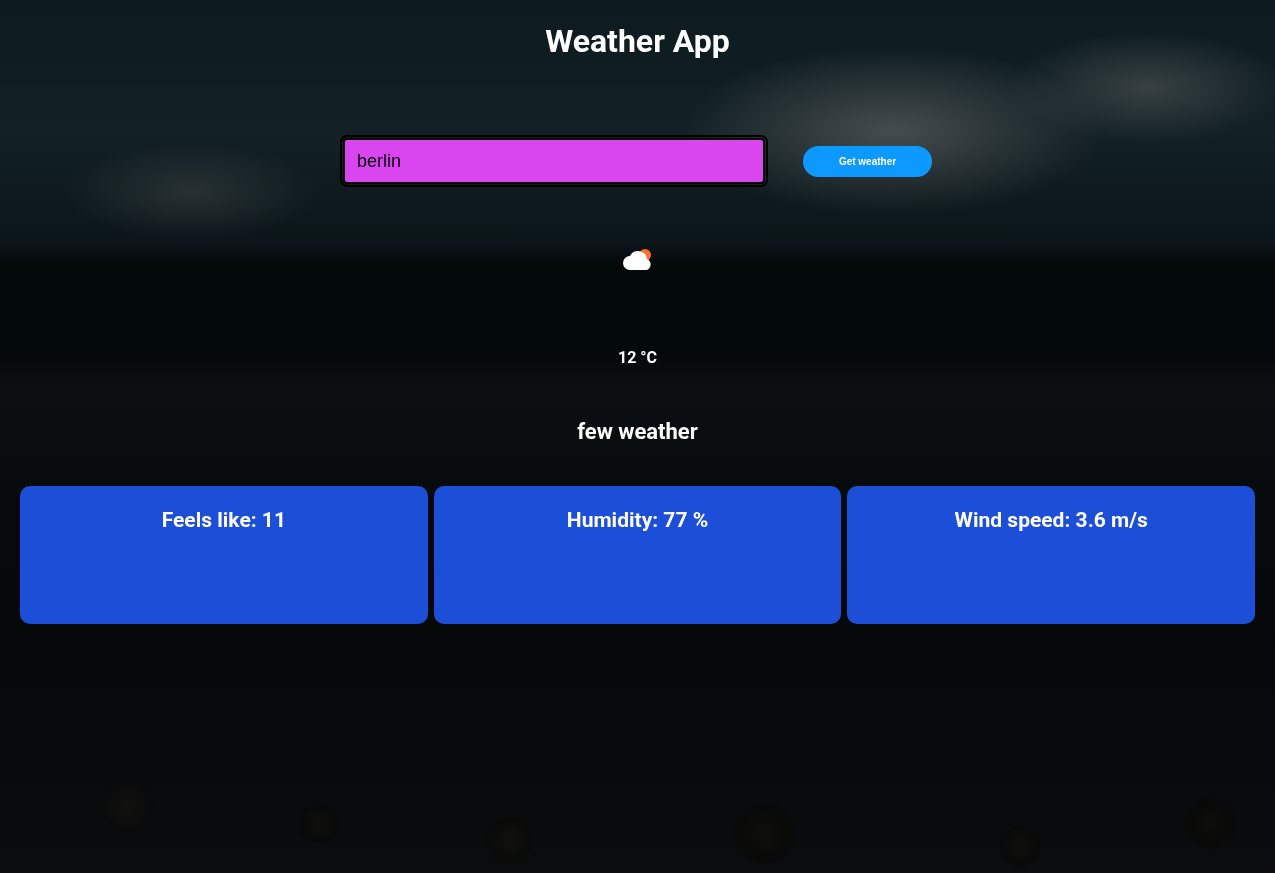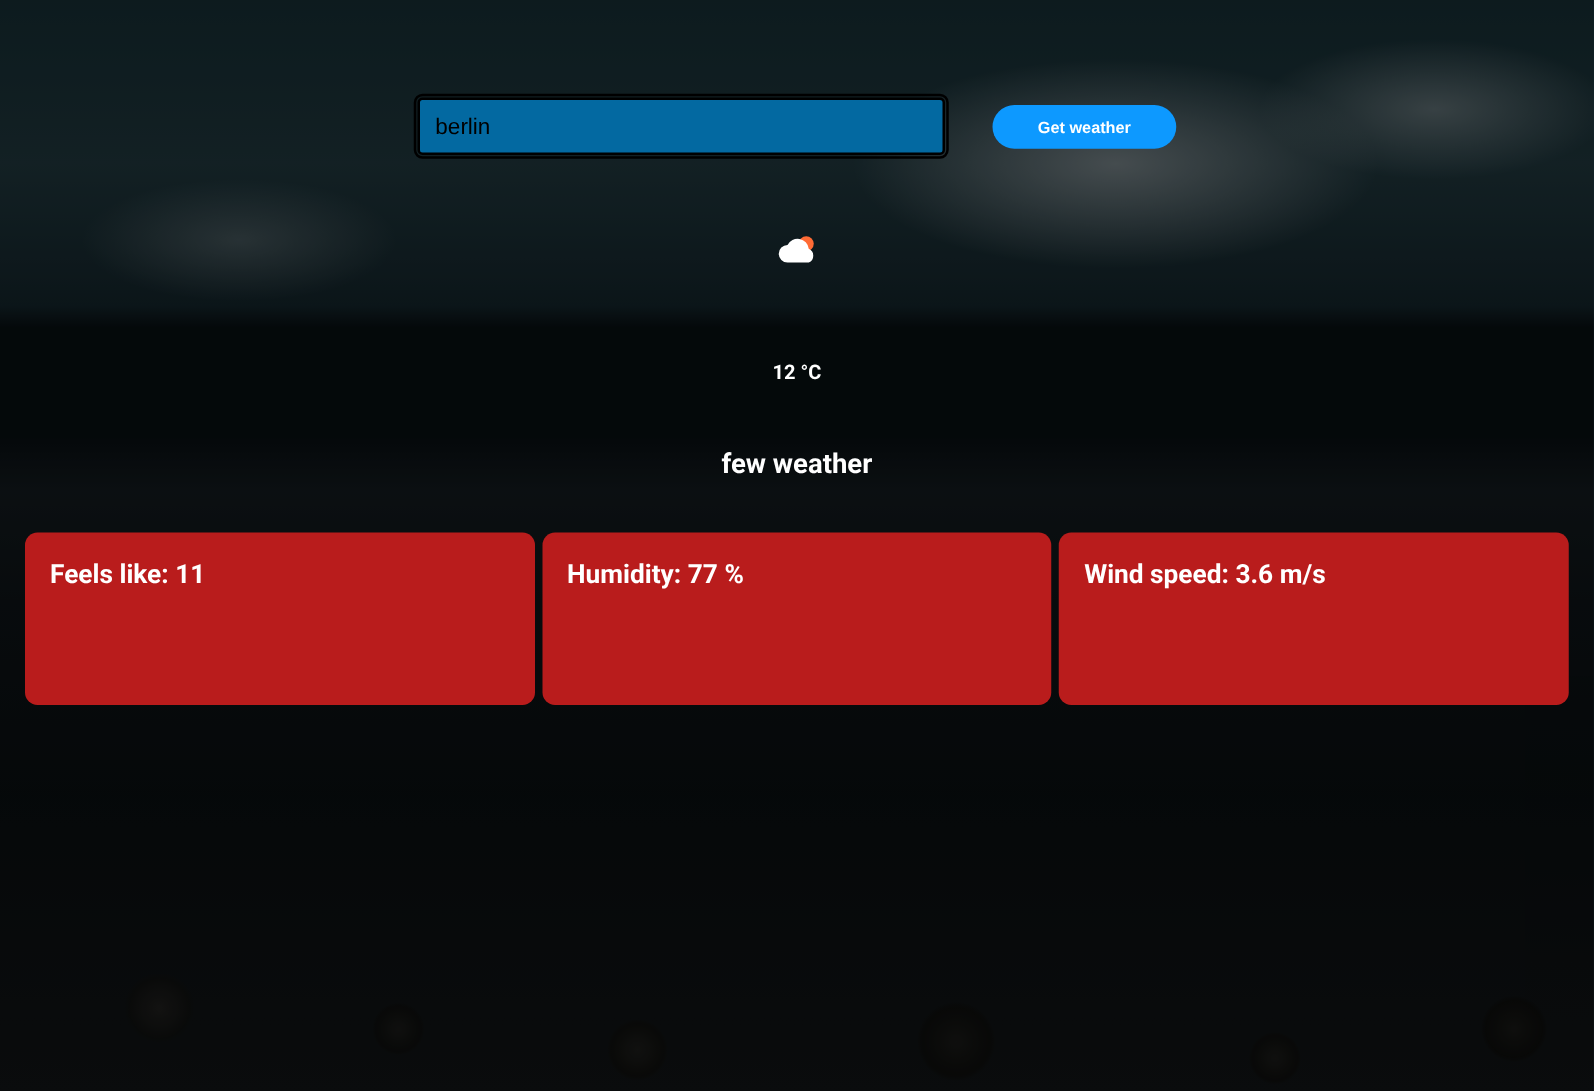--- a/index.html
+++ b/index.html
@@ -77,30 +77,30 @@
     }
     .city-input {
       width: 422px;
       height: 46px;
       font-size: 18px;
       padding: 0 12px;
       border: 2px solid #000;
       outline: 2px solid #000;
       outline-offset: 1px;
       border-radius: 4px;
-      background: #0369a1;
+      background: #d946ef;
       color: #000;
     }
     .get-btn {
       background: #0d99ff;
       color: #fff;
       border: none;
       border-radius: 18px;
       padding: 10px 36px;
-      font-size: 13px;
+      font-size: 10px;
       font-weight: 600;
       cursor: pointer;
     }
     .icon-wrap {
       margin-top: 60px;
       width: 36px;
       height: 36px;
       position: relative;
     }
     .temp {
@@ -115,40 +115,41 @@
     }
     .cards {
       display: flex;
       width: 100%;
       padding: 0 20px;
       gap: 6px;
       margin-top: 42px;
     }
     .card {
       flex: 1;
-      background: #b91c1c;
+      background: #1d4ed8;
       border-radius: 10px;
       height: 138px;
       padding: 22px 20px;
-      text-align: left;
+      text-align: center;
     }
     .card-text {
       color: #fff;
       font-size: 21px;
       font-weight: 700;
     }
   </style>
 </head>
 <body>
 
 <div class="bg"></div>
 <div class="overlay"></div>
 
 <div class="content">
 
+  <h1 class="title">Weather App</h1>
 
   <div class="search-row">
     <input type="text" class="city-input" value="berlin" style="">
     <button class="get-btn">Get weather</button>
   </div>
 
   <div class="icon-wrap">
     <svg viewBox="0 0 36 36" width="36" height="36">
       <circle cx="25" cy="11" r="6" fill="#ff6b35"></circle>
       <path d="M10 26 a7 7 0 0 1 0 -14 a9 9 0 0 1 17 3 a6 6 0 0 1 0 11 Z" fill="#ffffff"></path>

